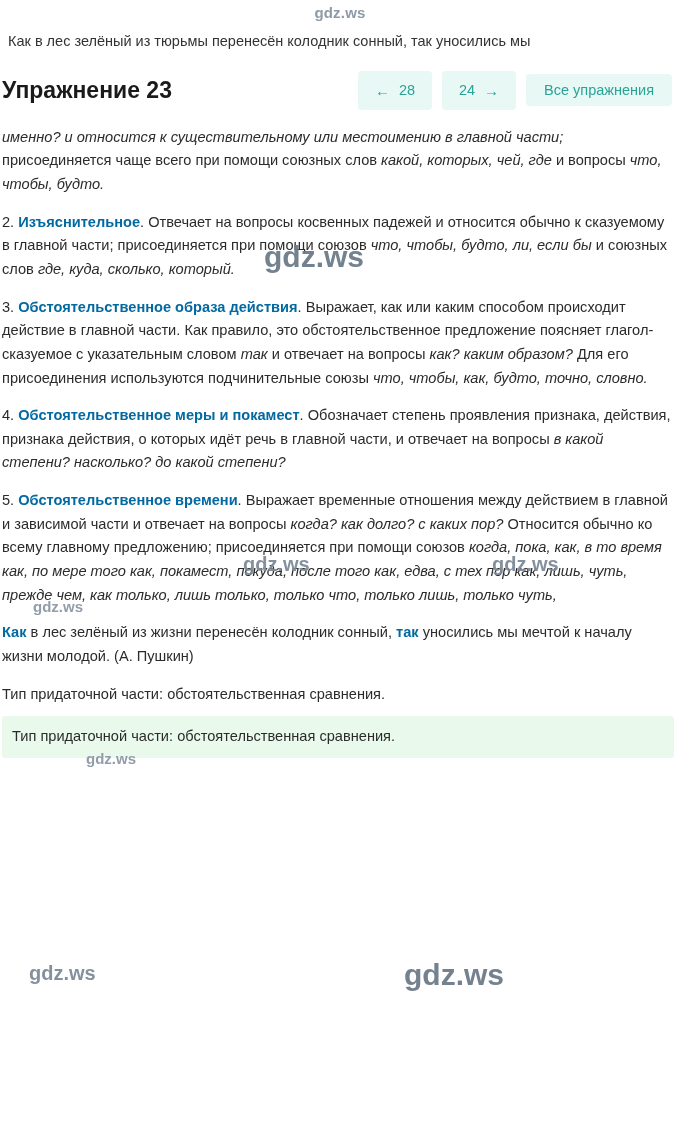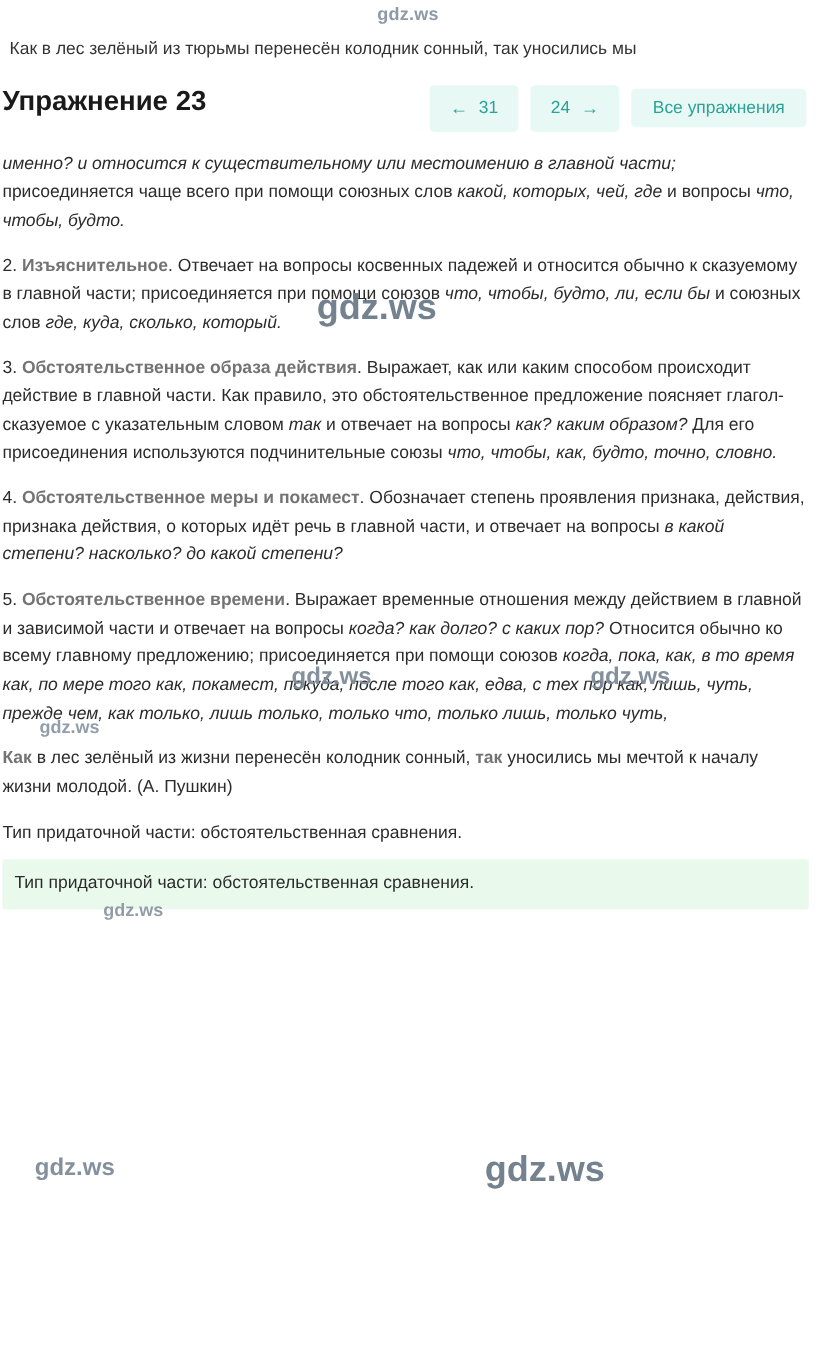--- a/index.html
+++ b/index.html
@@ -28,21 +28,21 @@
     font-size: 14.5px;
     color: #333;
     padding: 10px 8px 0 8px;
     line-height: 1.5;
     white-space: nowrap;
   }
 
   
   .ex-header {
     display: flex;
-    align-items: flex-start;
+    align-items: center;
     justify-content: space-between;
     padding: 18px 8px 0 2px;
   }
   .ex-title {
     font-size: 23px;
     font-weight: bold;
     color: #1a1a1a;
     white-space: nowrap;
   }
   .nav-group { display: flex; align-items: center; gap: 10px; }
@@ -78,21 +78,21 @@
 
   
   .content {
     padding: 14px 6px 16px 2px;
     font-size: 14.6px;
     line-height: 1.62;
     color: #2b2b2b;
   }
   .para { margin: 0 0 14px 0; }
   .para.tight { margin-bottom: 10px; }
-  .para b { color: #737373; }
+  .para b { color: #0369a1; }
   .para i { font-style: italic; }
   .clip-top {
     margin-top: -6px;
     height: 8px;
     overflow: hidden;
     color: #c9d2da;
     font-size: 14.6px;
   }
 
   .answer-box {
@@ -124,21 +124,21 @@
 
   <div class="top-wm">gdz.ws</div>
 
   <div class="top-sentence">Как в лес зелёный из тюрьмы перенесён колодник сонный, так уносились мы</div>
 
   <div class="ex-header">
     <div class="ex-title">Упражнение 23</div>
     <div class="nav-group">
       <button class="nav-btn">
         <span class="arw">←</span>
-        <span>31</span>
+        <span>28</span>
       </button>
       <button class="nav-btn">
         <span>24</span>
         <span class="arw">→</span>
       </button>
       <button class="nav-all">Все упражнения</button>
     </div>
   </div>
 
   <div class="content">

